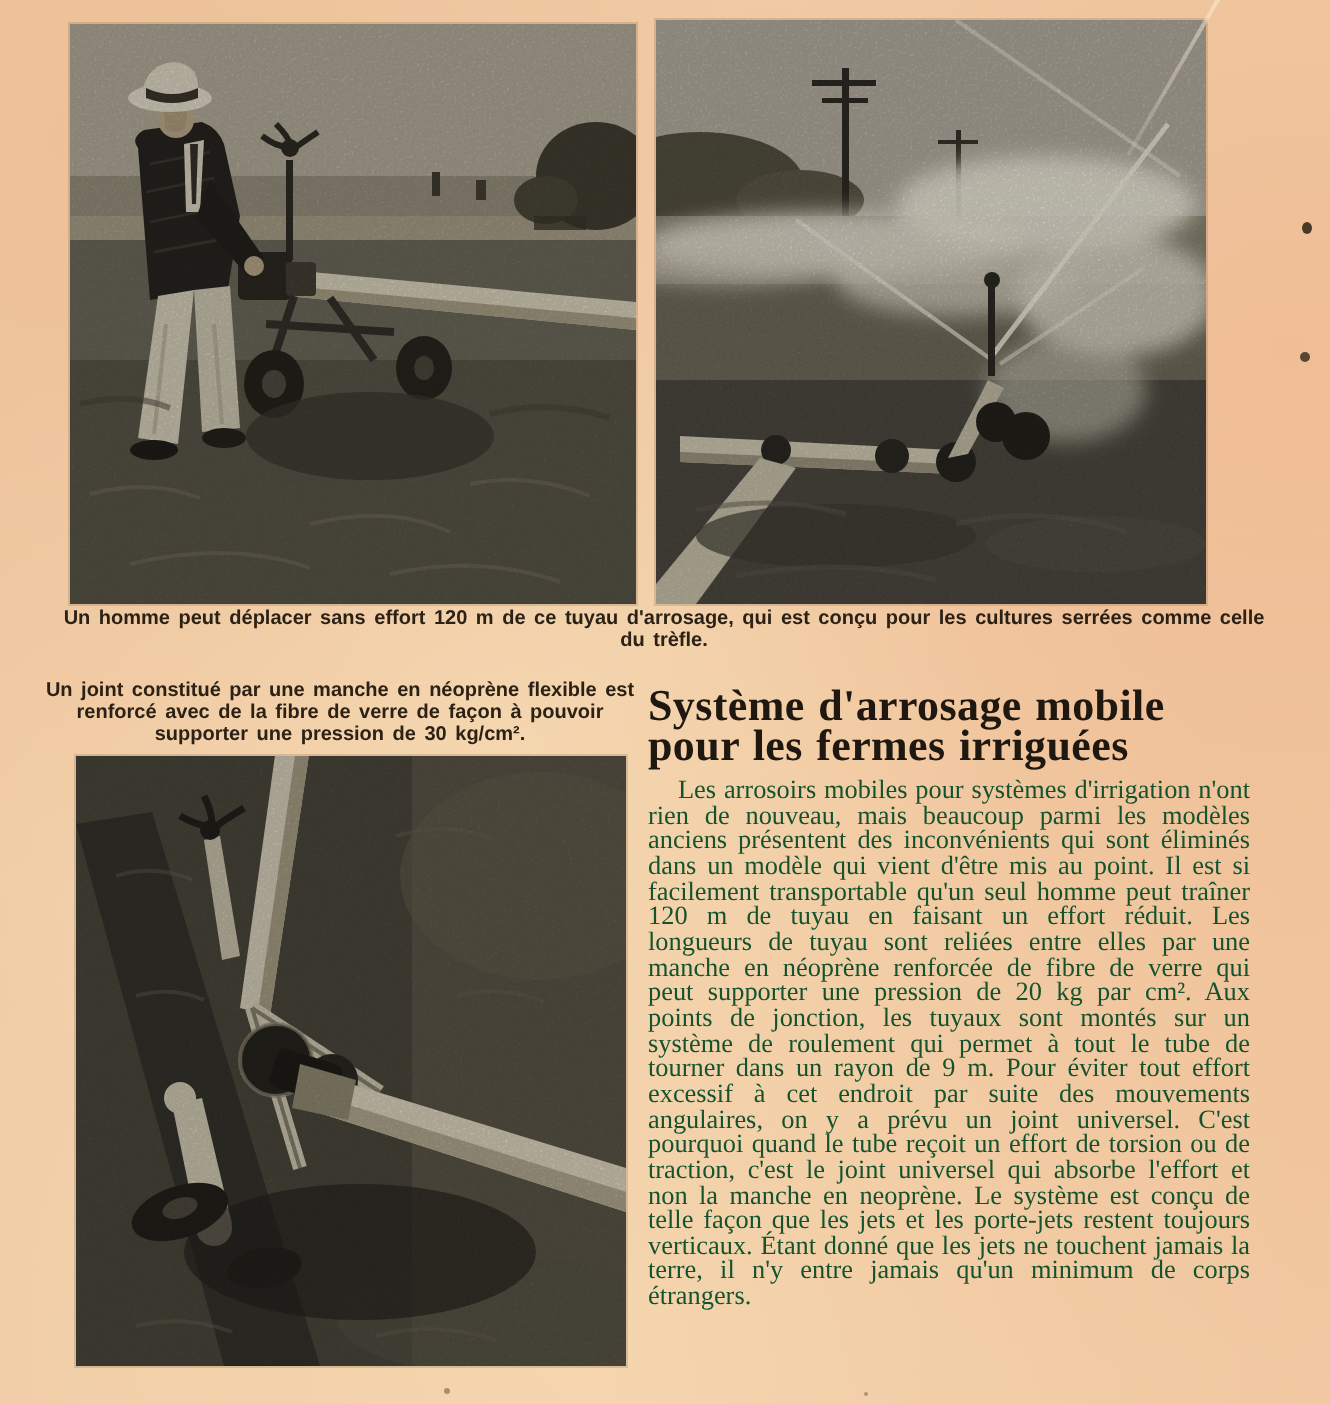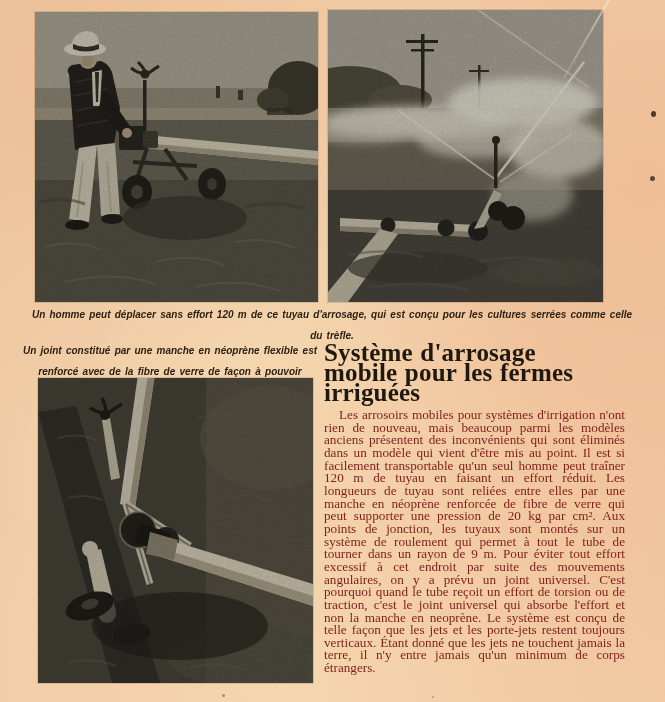--- a/index.html
+++ b/index.html
@@ -13,37 +13,37 @@
       radial-gradient(circle at 35% 50%, rgba(250,230,192,.35), transparent 50%),
       #f0cba4;
     font-family:"Liberation Serif", serif;
     color:#261d12;
   }
   .photo{position:absolute;box-shadow:0 0 0 1px rgba(92,70,48,.18);}
   .photo svg{display:block;}
   .caption{
     position:absolute;text-align:center;
     font-family:"Liberation Sans", sans-serif;
-    font-weight:700;font-size:10px;line-height:21px;
-    color:#2c2115;letter-spacing:0px;word-spacing:1.5px;font-style:italic;
+    font-weight:700;font-size:10px;line-height:11px;
+    color:#2c2115;letter-spacing:0px;word-spacing:1.5px;
   }
   #caption-top{left:31px;top:304px;width:602px;}
   #caption-joint{left:20px;top:340px;width:300px;}
   #article{position:absolute;left:324px;top:343px;width:301px;}
   #article h1{
     margin:0;width:272px;
     font-family:"Liberation Serif", serif;
-    font-weight:700;font-size:25px;line-height:20px;
+    font-weight:700;font-size:22px;line-height:20px;
     color:#1f1810;letter-spacing:.2px;word-spacing:1px;
   }
   #article p{
     margin:6px 0 0 0;
     font-size:13.2px;line-height:12.65px;
     text-align:justify;text-indent:15px;
-    color:#7f1d1d;word-spacing:.5px;
+    color:#14532d;word-spacing:.5px;
   }
   .speck{position:absolute;border-radius:50%;background:#4a3a26;}
   #speck-1{left:651px;top:111px;width:5px;height:6px;}
   #speck-2{left:650px;top:176px;width:5px;height:5px;opacity:.9;}
   #speck-3{left:222px;top:694px;width:3px;height:3px;opacity:.45;}
   #speck-4{left:432px;top:696px;width:2px;height:2px;opacity:.4;}
   #crease{
     position:absolute;left:609px;top:-2px;width:2px;height:92px;
     transform:rotate(30deg);transform-origin:top center;
     background:linear-gradient(rgba(248,238,216,.55), rgba(248,238,216,.15));

